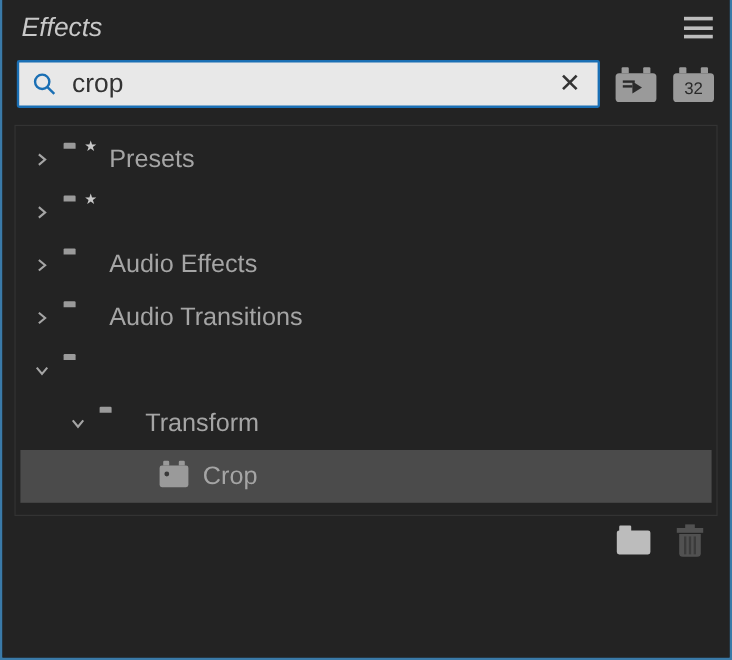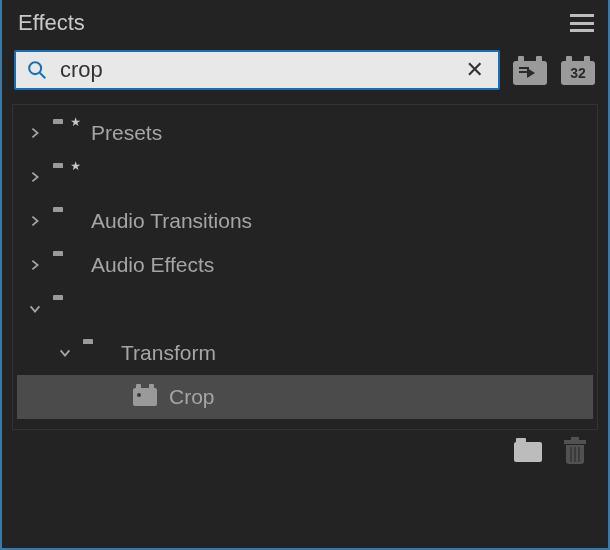--- a/index.html
+++ b/index.html
@@ -18,20 +18,21 @@
     width: 100%; height: 100%;
     background: #232323;
     display: flex;
     flex-direction: column;
   }
   .panel-header {
     display: flex;
     align-items: center;
     justify-content: space-between;
     padding: 10px 14px 14px 16px;
+    font-style: italic;
   }
   .panel-title {
     color: #c8c8c8;
     font-size: 22px;
     font-weight: 400;
   }
   .hamburger {
     width: 24px; height: 18px;
     display: flex; flex-direction: column; justify-content: space-between;
     cursor: pointer;
@@ -77,21 +78,21 @@
     position: relative;
     cursor: pointer;
     display:flex; align-items:flex-end; justify-content:center;
   }
   .chip-body {
     width: 34px; height: 24px;
     background: #9a9a9a;
     border-radius: 3px;
     position: relative;
     display:flex; align-items:center; justify-content:center;
-    font-size: 14px; color:#2a2a2a; font-weight:700;
+    font-size: 14px; color:#2a2a2a; font-weight:400;
   }
   .chip-body::before, .chip-body::after {
     content:"";
     position:absolute;
     top:-5px;
     width:6px; height:5px;
     background:#9a9a9a;
     border-radius:1px 1px 0 0;
   }
   .chip-body::before { left:5px; }
@@ -272,30 +273,30 @@
         </span>
         <span class="folder"><span class="tab"></span><span class="body"></span><span class="star">★</span></span>
       </div>
       <div class="tree-row depth-0">
         <span class="arrow">
           <svg class="arrow-svg" viewBox="0 0 16 16">
             <path d="M5 3 L11 8 L5 13" fill="none" stroke="#a5a5a5" stroke-width="2"></path>
           </svg>
         </span>
         <span class="folder"><span class="tab"></span><span class="body"></span></span>
+        <span class="label">Audio Effects</span>
+      </div>
+      <div class="tree-row depth-0">
+        <span class="arrow">
+          <svg class="arrow-svg" viewBox="0 0 16 16">
+            <path d="M5 3 L11 8 L5 13" fill="none" stroke="#a5a5a5" stroke-width="2"></path>
+          </svg>
+        </span>
+        <span class="folder"><span class="tab"></span><span class="body"></span></span>
         <span class="label">Audio Transitions</span>
-      </div>
-      <div class="tree-row depth-0">
-        <span class="arrow">
-          <svg class="arrow-svg" viewBox="0 0 16 16">
-            <path d="M5 3 L11 8 L5 13" fill="none" stroke="#a5a5a5" stroke-width="2"></path>
-          </svg>
-        </span>
-        <span class="folder"><span class="tab"></span><span class="body"></span></span>
-        <span class="label">Audio Effects</span>
       </div>
       <div class="tree-row depth-0">
         <span class="arrow">
           <svg class="arrow-svg" viewBox="0 0 16 16">
             <path d="M3 5 L8 11 L13 5" fill="none" stroke="#a5a5a5" stroke-width="2"></path>
           </svg>
         </span>
         <span class="folder"><span class="tab"></span><span class="body"></span></span>
       </div>
       <div class="tree-row depth-1">

